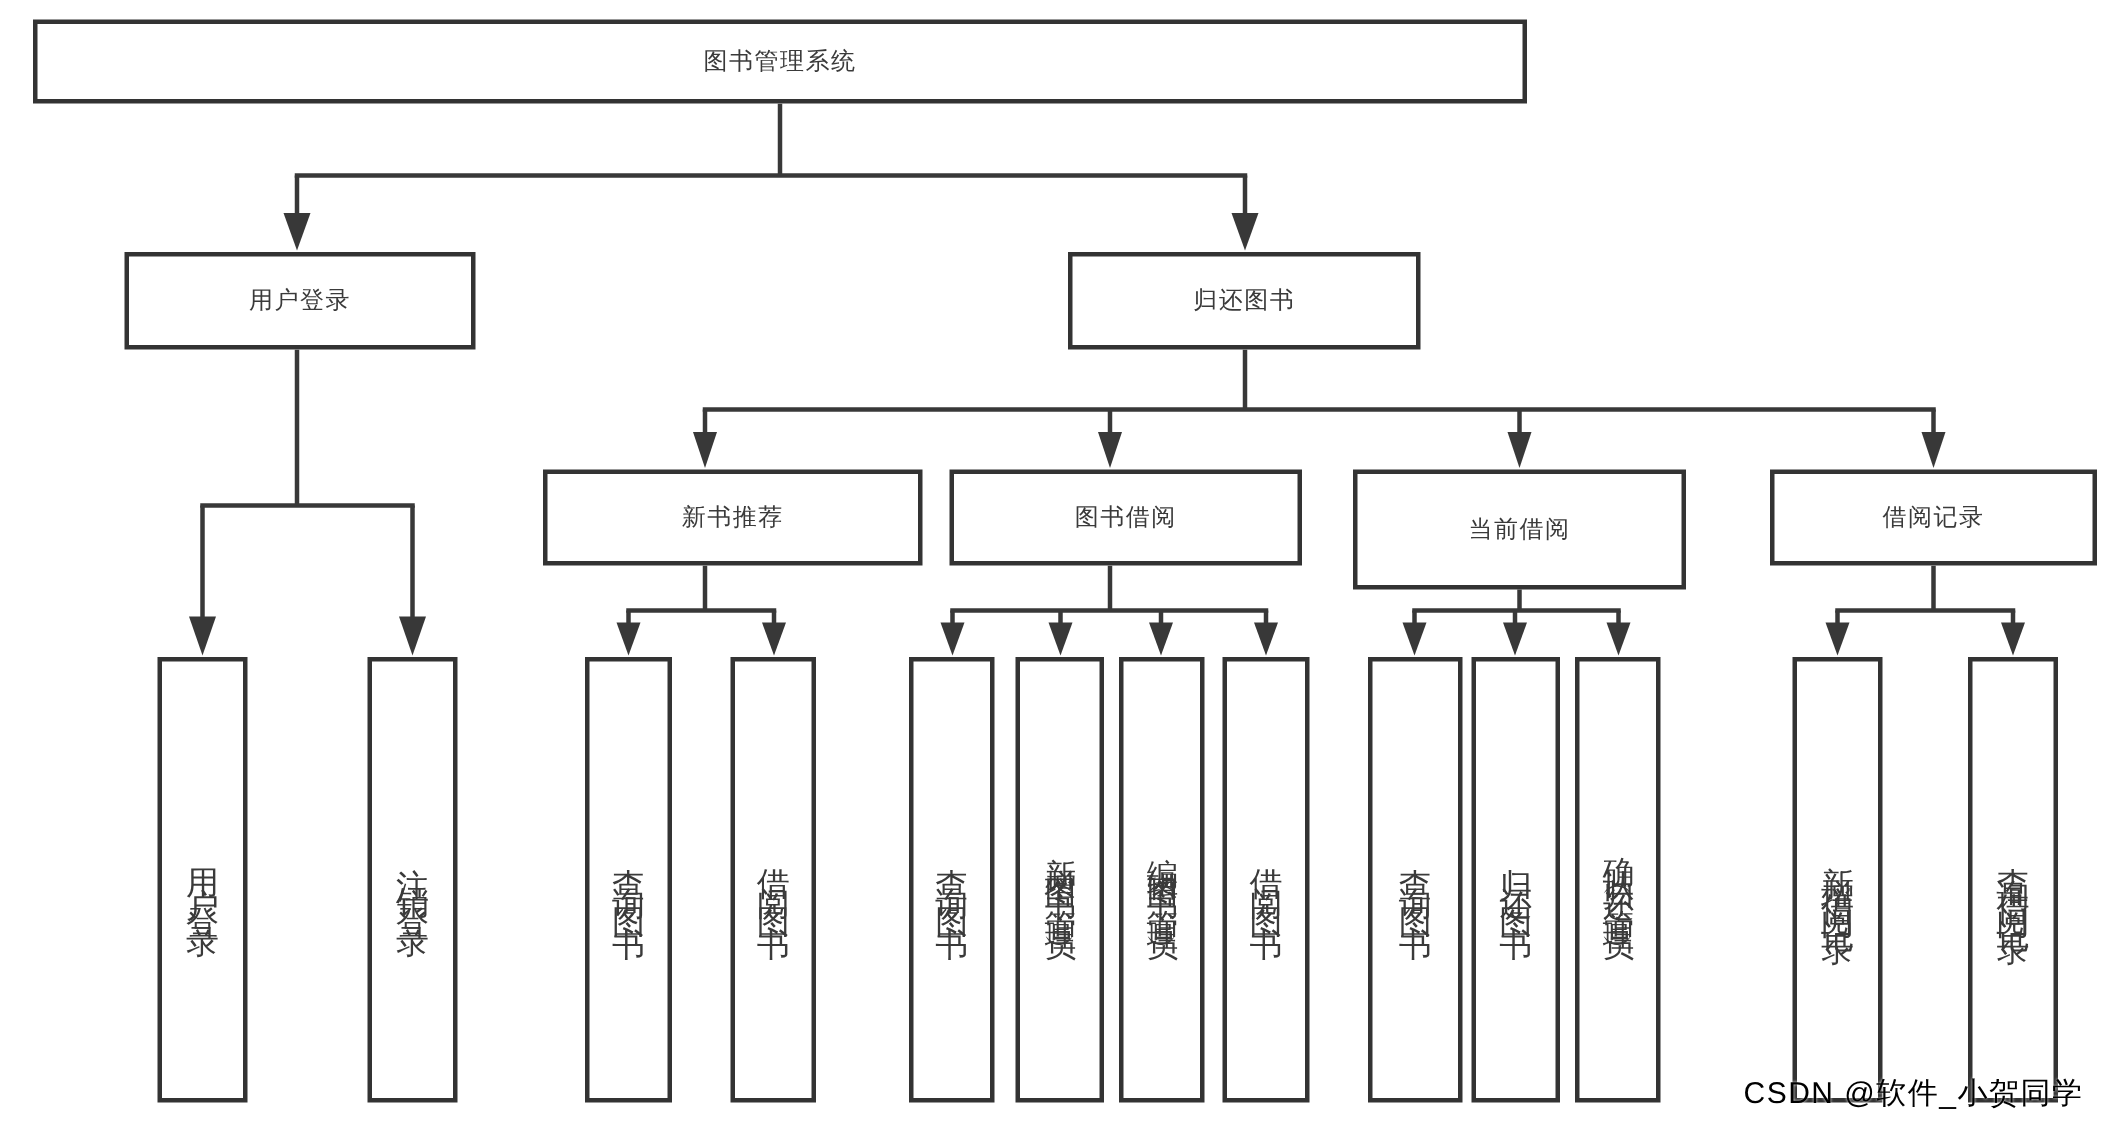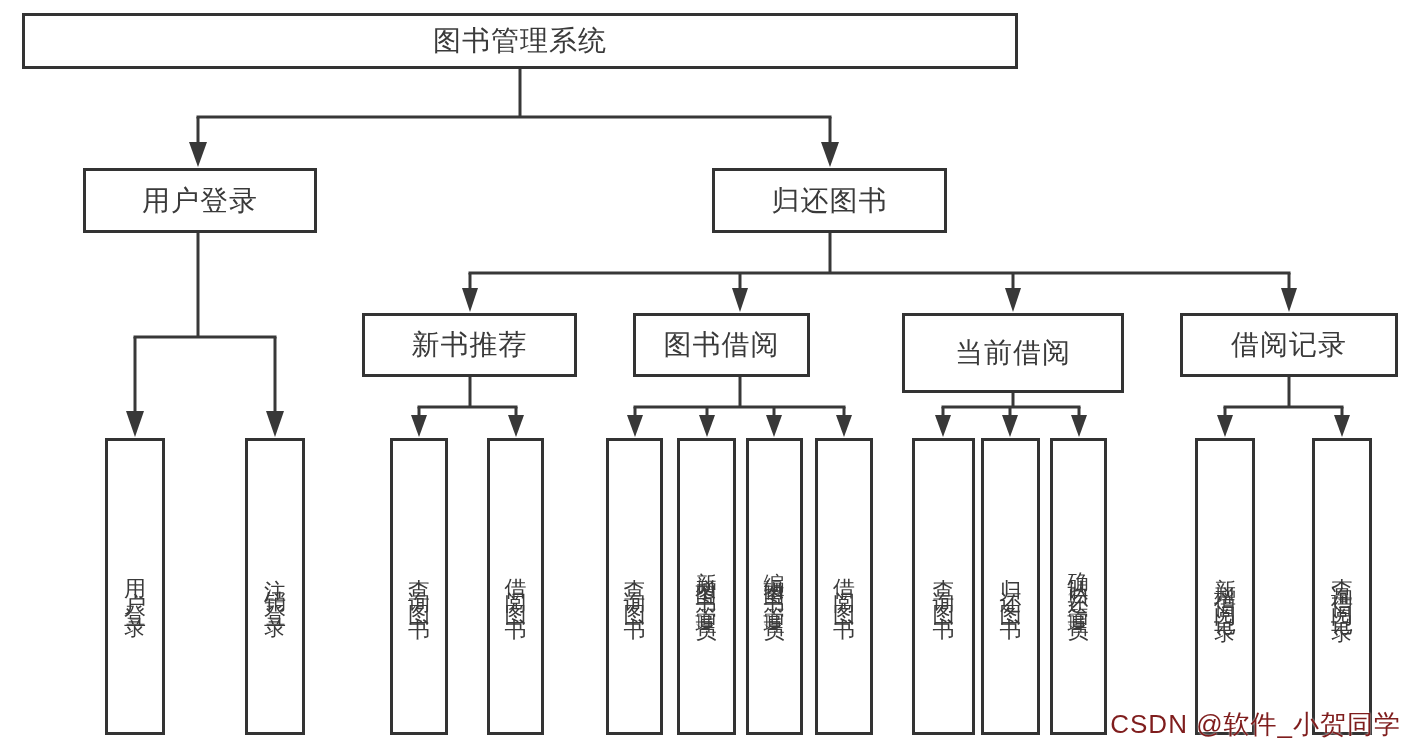--- a/index.html
+++ b/index.html
@@ -8,32 +8,32 @@
     position:relative;width:1405px;height:747px;background:#ffffff;overflow:hidden;
   }
   #connectors{position:absolute;left:0;top:0;width:1405px;height:747px;z-index:1;}
   #connectors line{stroke:#383838;stroke-width:3;}
   #connectors polygon{fill:#383838;stroke:none;}
   .box{
     position:absolute;z-index:2;box-sizing:border-box;background:#ffffff;
     border:3px solid #333333;color:#3a3a3a;
     display:flex;align-items:center;justify-content:center;
   }
-  .hbox{font-size:28px;letter-spacing:1px;}
+  .hbox{font-size:16px;letter-spacing:1px;}
   .vbox{font-size:22px;}
   .vtext{
     writing-mode:vertical-rl;text-orientation:mixed;
     white-space:nowrap;line-height:1;
   }
   .sp4{letter-spacing:13px;}
   .sp6{letter-spacing:9px;}
   .sp9{letter-spacing:7px;font-size:21px;}
   .watermark{
-    position:absolute;right:4px;bottom:5px;z-index:3;
-    font-size:26px;color:#7f1d1d;letter-spacing:1px;
+    position:absolute;right:16px;bottom:5px;z-index:3;
+    font-size:20px;color:#000000;letter-spacing:1px;
     text-shadow:0 0 2px #ffffff;
   }
 </style>
 </head>
 <body>
 
 <div id="canvas">
 
   <svg id="connectors" viewBox="0 0 1405 747" xmlns="http://www.w3.org/2000/svg">
 
@@ -109,22 +109,22 @@
       <line x1="1342" y1="407" x2="1342" y2="417"></line>
       <polygon points="1334,415 1350,415 1342,437"></polygon>
     </g>
   </svg>
 
   <div class="box hbox" style="left:22px;top:13px;width:996px;height:56px">图书管理系统</div>
 
   <div class="box hbox" style="left:83px;top:168px;width:234px;height:65px">用户登录</div>
   <div class="box hbox" style="left:712px;top:168px;width:235px;height:65px">归还图书</div>
 
-  <div class="box hbox" style="left:362px;top:313px;width:215px;height:64px">新书推荐</div>
-  <div class="box hbox" style="left:633px;top:313px;width:177px;height:64px">图书借阅</div>
+  <div class="box hbox" style="left:362px;top:313px;width:253px;height:64px">新书推荐</div>
+  <div class="box hbox" style="left:633px;top:313px;width:235px;height:64px">图书借阅</div>
   <div class="box hbox" style="left:902px;top:313px;width:222px;height:80px">当前借阅</div>
   <div class="box hbox" style="left:1180px;top:313px;width:218px;height:64px">借阅记录</div>
 
   <div class="box vbox" style="left:105px;top:438px;width:60px;height:297px">
     <span class="vtext sp4">用户登录</span>
   </div>
   <div class="box vbox" style="left:245px;top:438px;width:60px;height:297px">
     <span class="vtext sp4">注销登录</span>
   </div>
 

